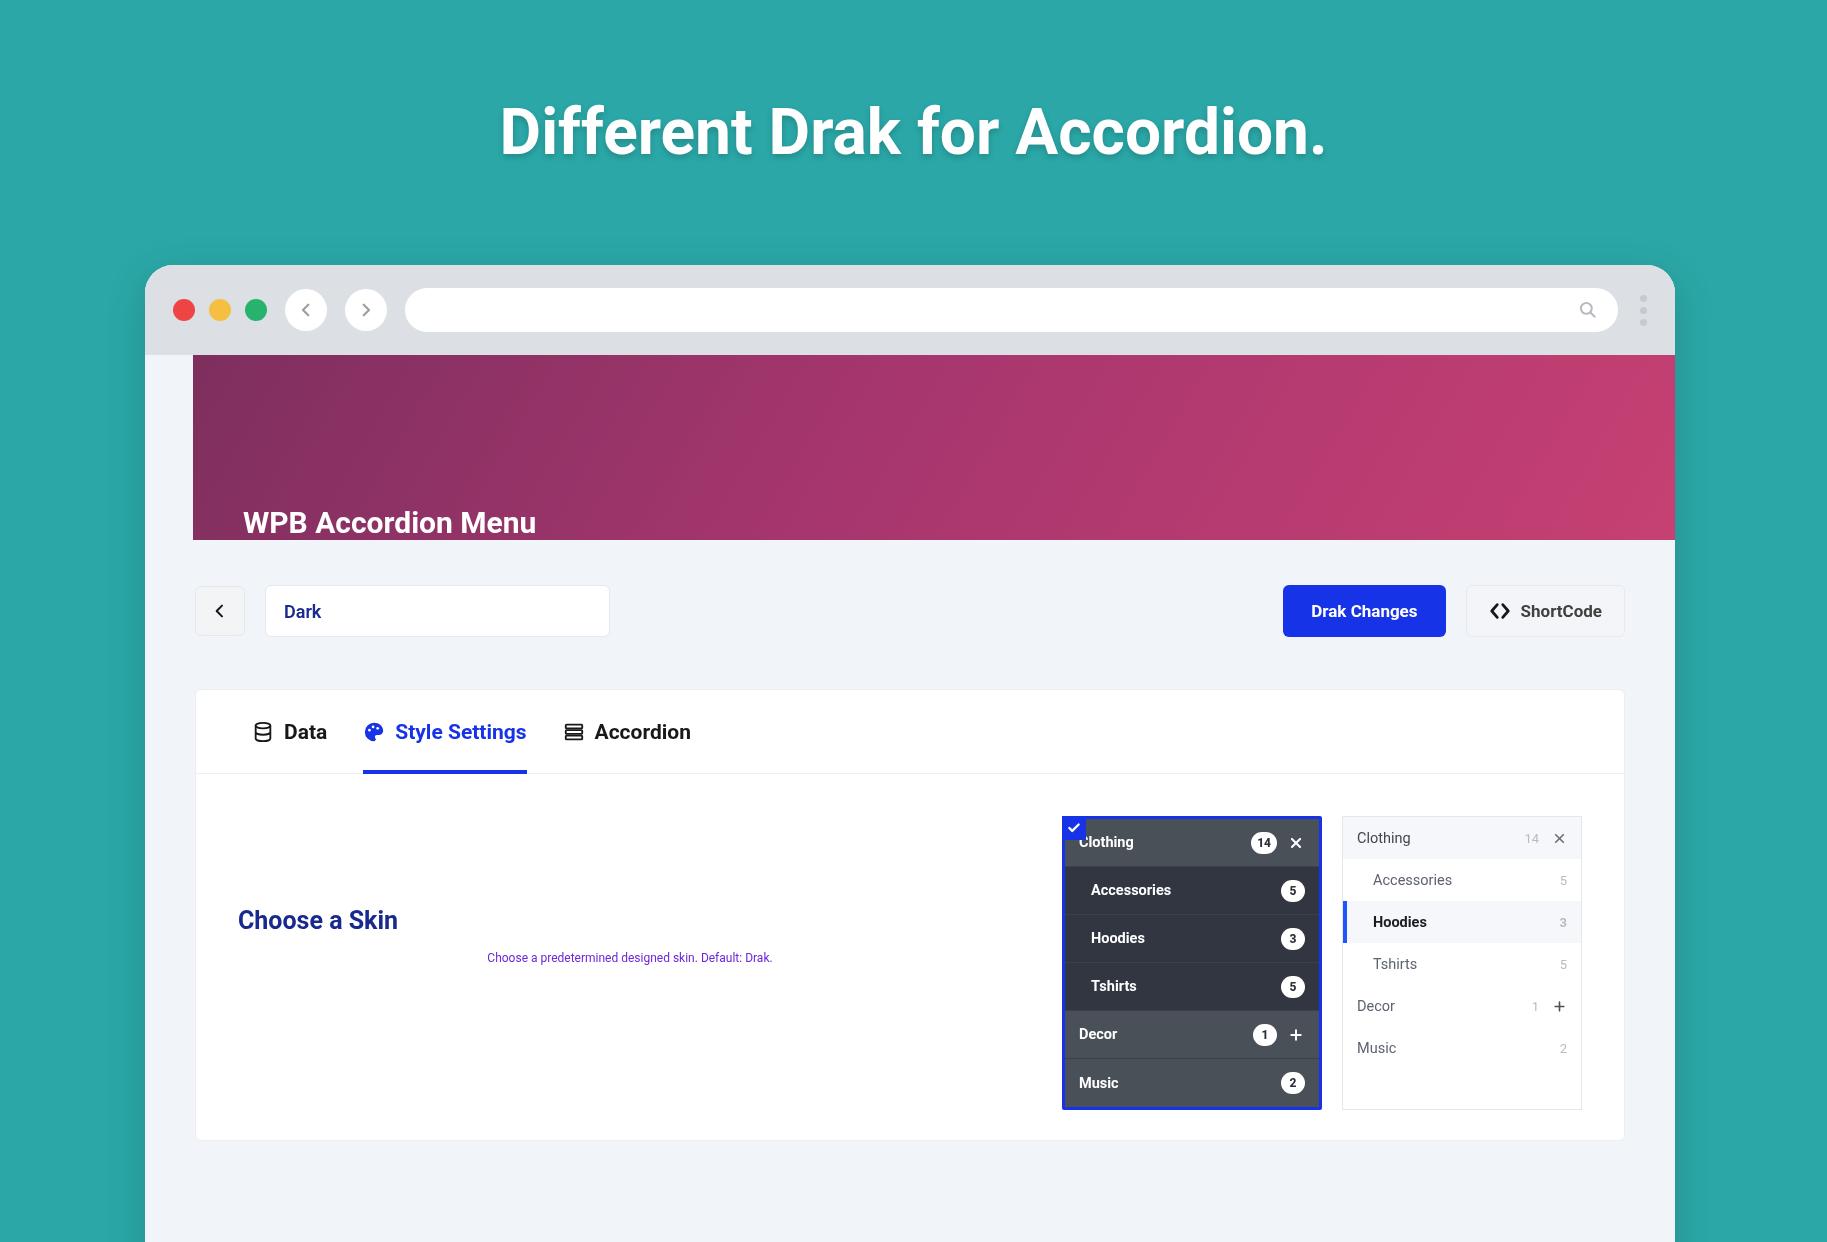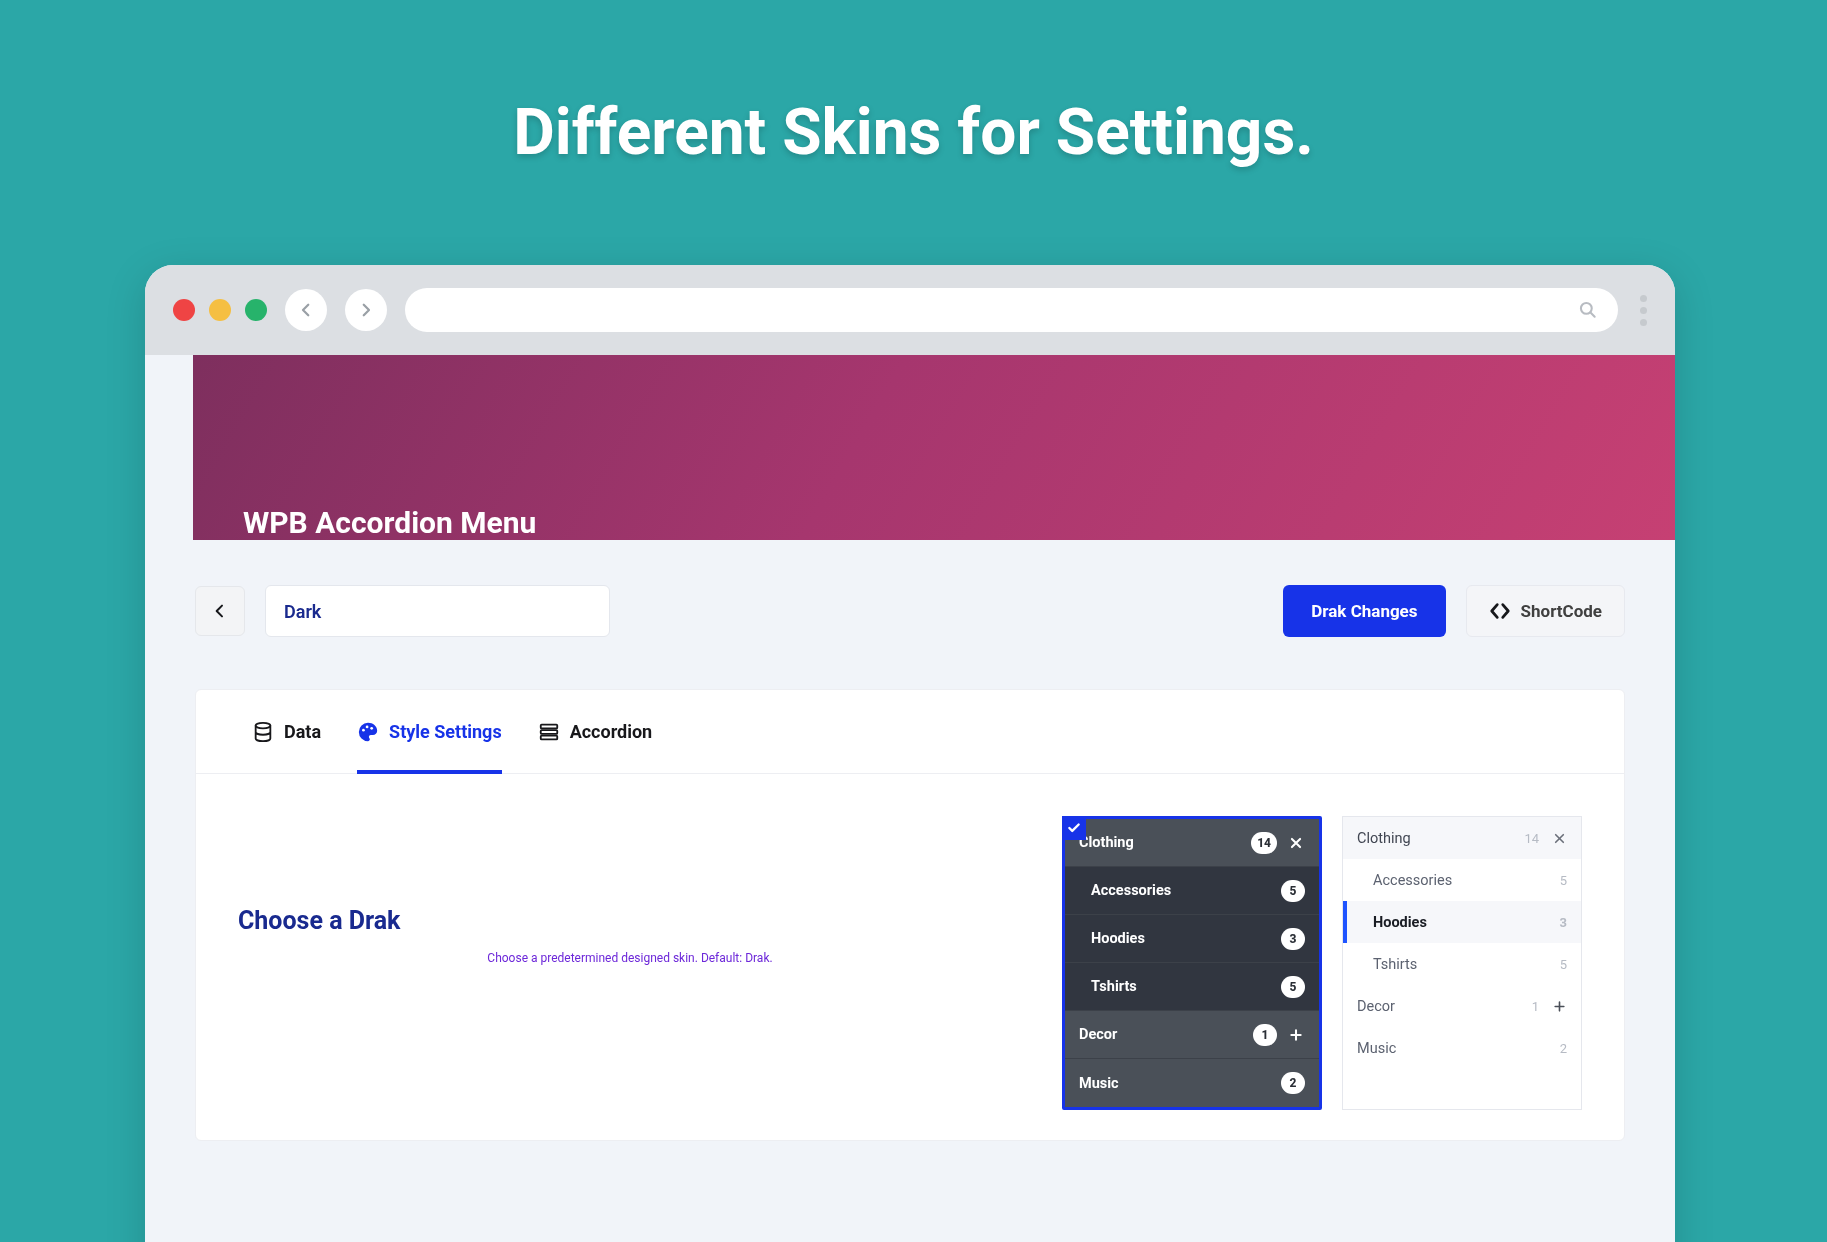--- a/index.html
+++ b/index.html
@@ -158,21 +158,21 @@
   gap: 36px;
   padding: 0 56px;
   align-items: center;
   height: 84px;
   border-bottom: 1px solid #edeef2;
 }
 .tab {
   display:flex;
   align-items:center;
   gap:10px;
-  font-size: 18px;
+  font-size: 21px;
   font-weight: 700;
   color: #18181b;
   height: 100%;
   position: relative;
 }
 .tab.active { color: #1733e8; }
 .tab.active::after {
   content:"";
   position:absolute;
   left:0; right:0; bottom:-1px;
@@ -269,21 +269,21 @@
 .light-muted { color:#b6bbc4; font-size:13px; }
 .light-right { display:flex; align-items:center; gap:12px; }
 .light-icon { color:#5d626d; font-size:16px; font-weight:700; display:flex; width:16px; justify-content:center;}
 
 svg { display:block; }
 </style>
 </head>
 <body>
 
 <div class="stage">
-  <h1 class="headline">Different Skins for Settings.</h1>
+  <h1 class="headline">Different Drak for Accordion.</h1>
 
   <div class="browser">
     <div class="browser-chrome">
       <div class="traffic">
         <div class="dot red"></div>
         <div class="dot yellow"></div>
         <div class="dot green"></div>
       </div>
       <div class="nav-btn">
         <svg width="18" height="18" viewBox="0 0 24 24">
@@ -357,21 +357,21 @@
                 <rect x="3" y="4" width="18" height="4" rx="1" stroke="#18181b" stroke-width="2" fill="none"></rect>
                 <rect x="3" y="10" width="18" height="4" rx="1" stroke="#18181b" stroke-width="2" fill="none"></rect>
                 <rect x="3" y="16" width="18" height="4" rx="1" stroke="#18181b" stroke-width="2" fill="none"></rect>
               </svg>
             <span>Accordion</span>
           </div>
         </div>
 
         <div class="panel-body">
           <div class="panel-left">
-            <div class="section-title">Choose a Drak</div>
+            <div class="section-title">Choose a Skin</div>
             <div class="section-desc">Choose a predetermined designed skin. Default: Drak.</div>
           </div>
 
           <div class="skins">
 
             <div class="skin selected">
               <div class="check-badge">
                 <svg width="14" height="14" viewBox="0 0 24 24">
                     <path d="M4 12l5 5L20 6" stroke="#fff" stroke-width="4" fill="none" stroke-linecap="round" stroke-linejoin="round"></path>
                   </svg>

